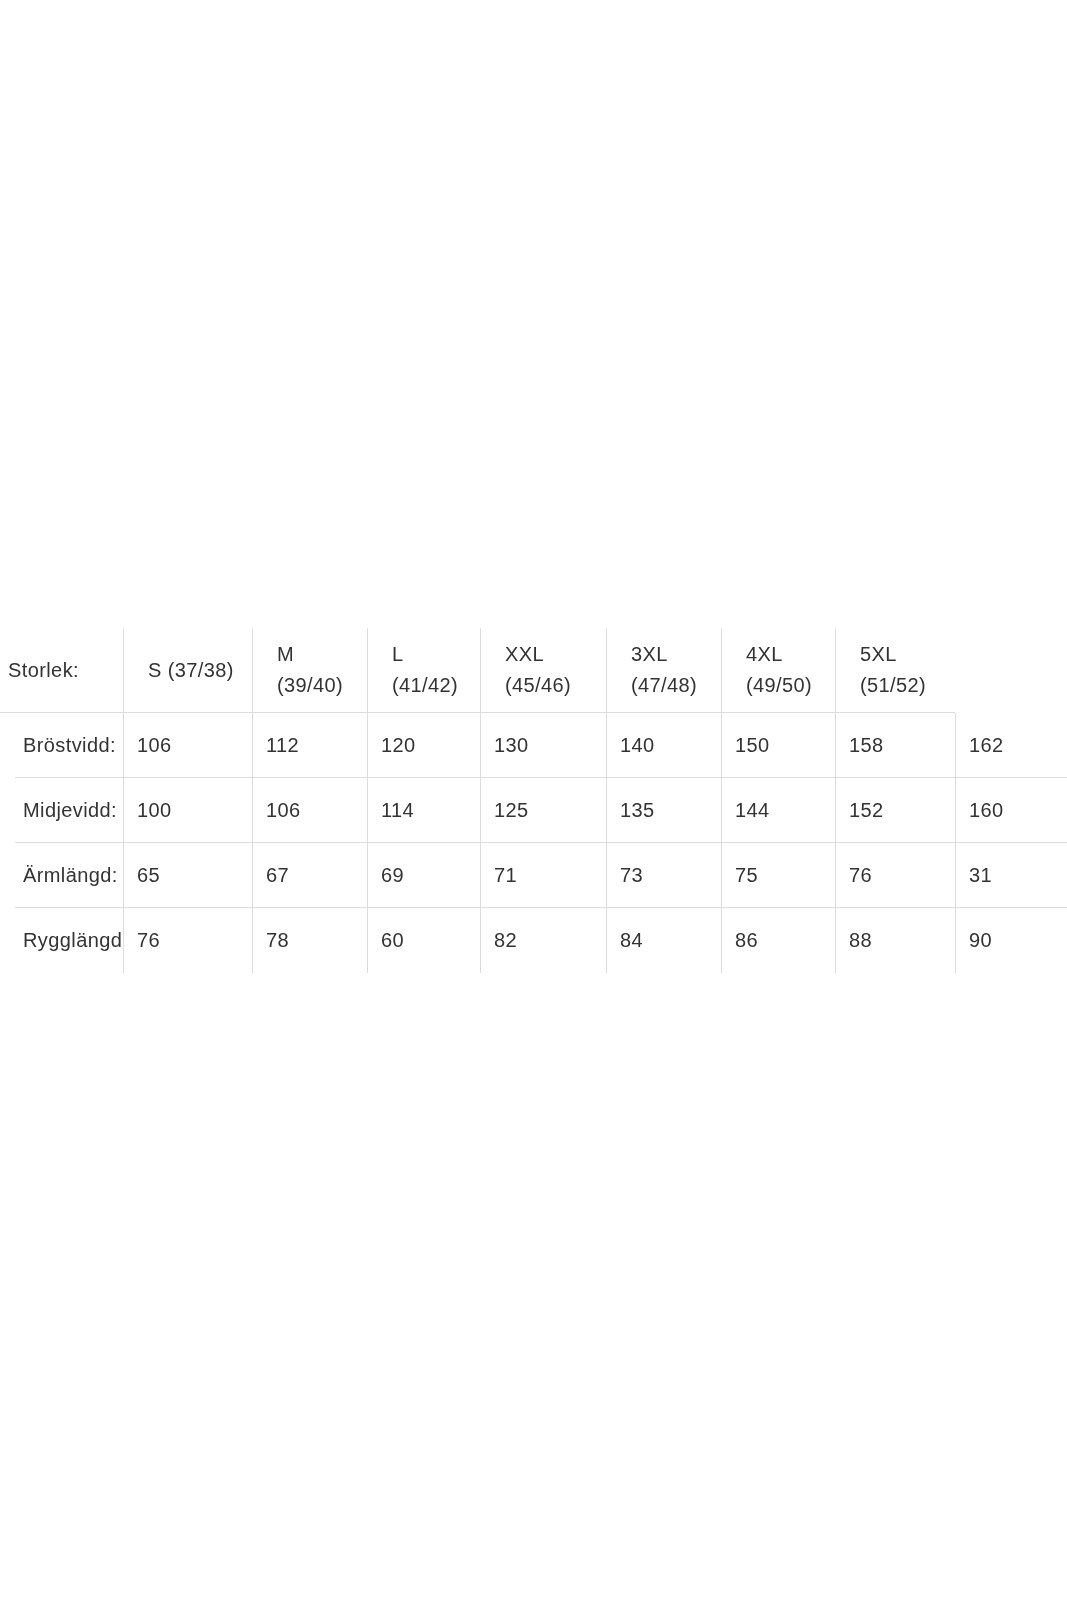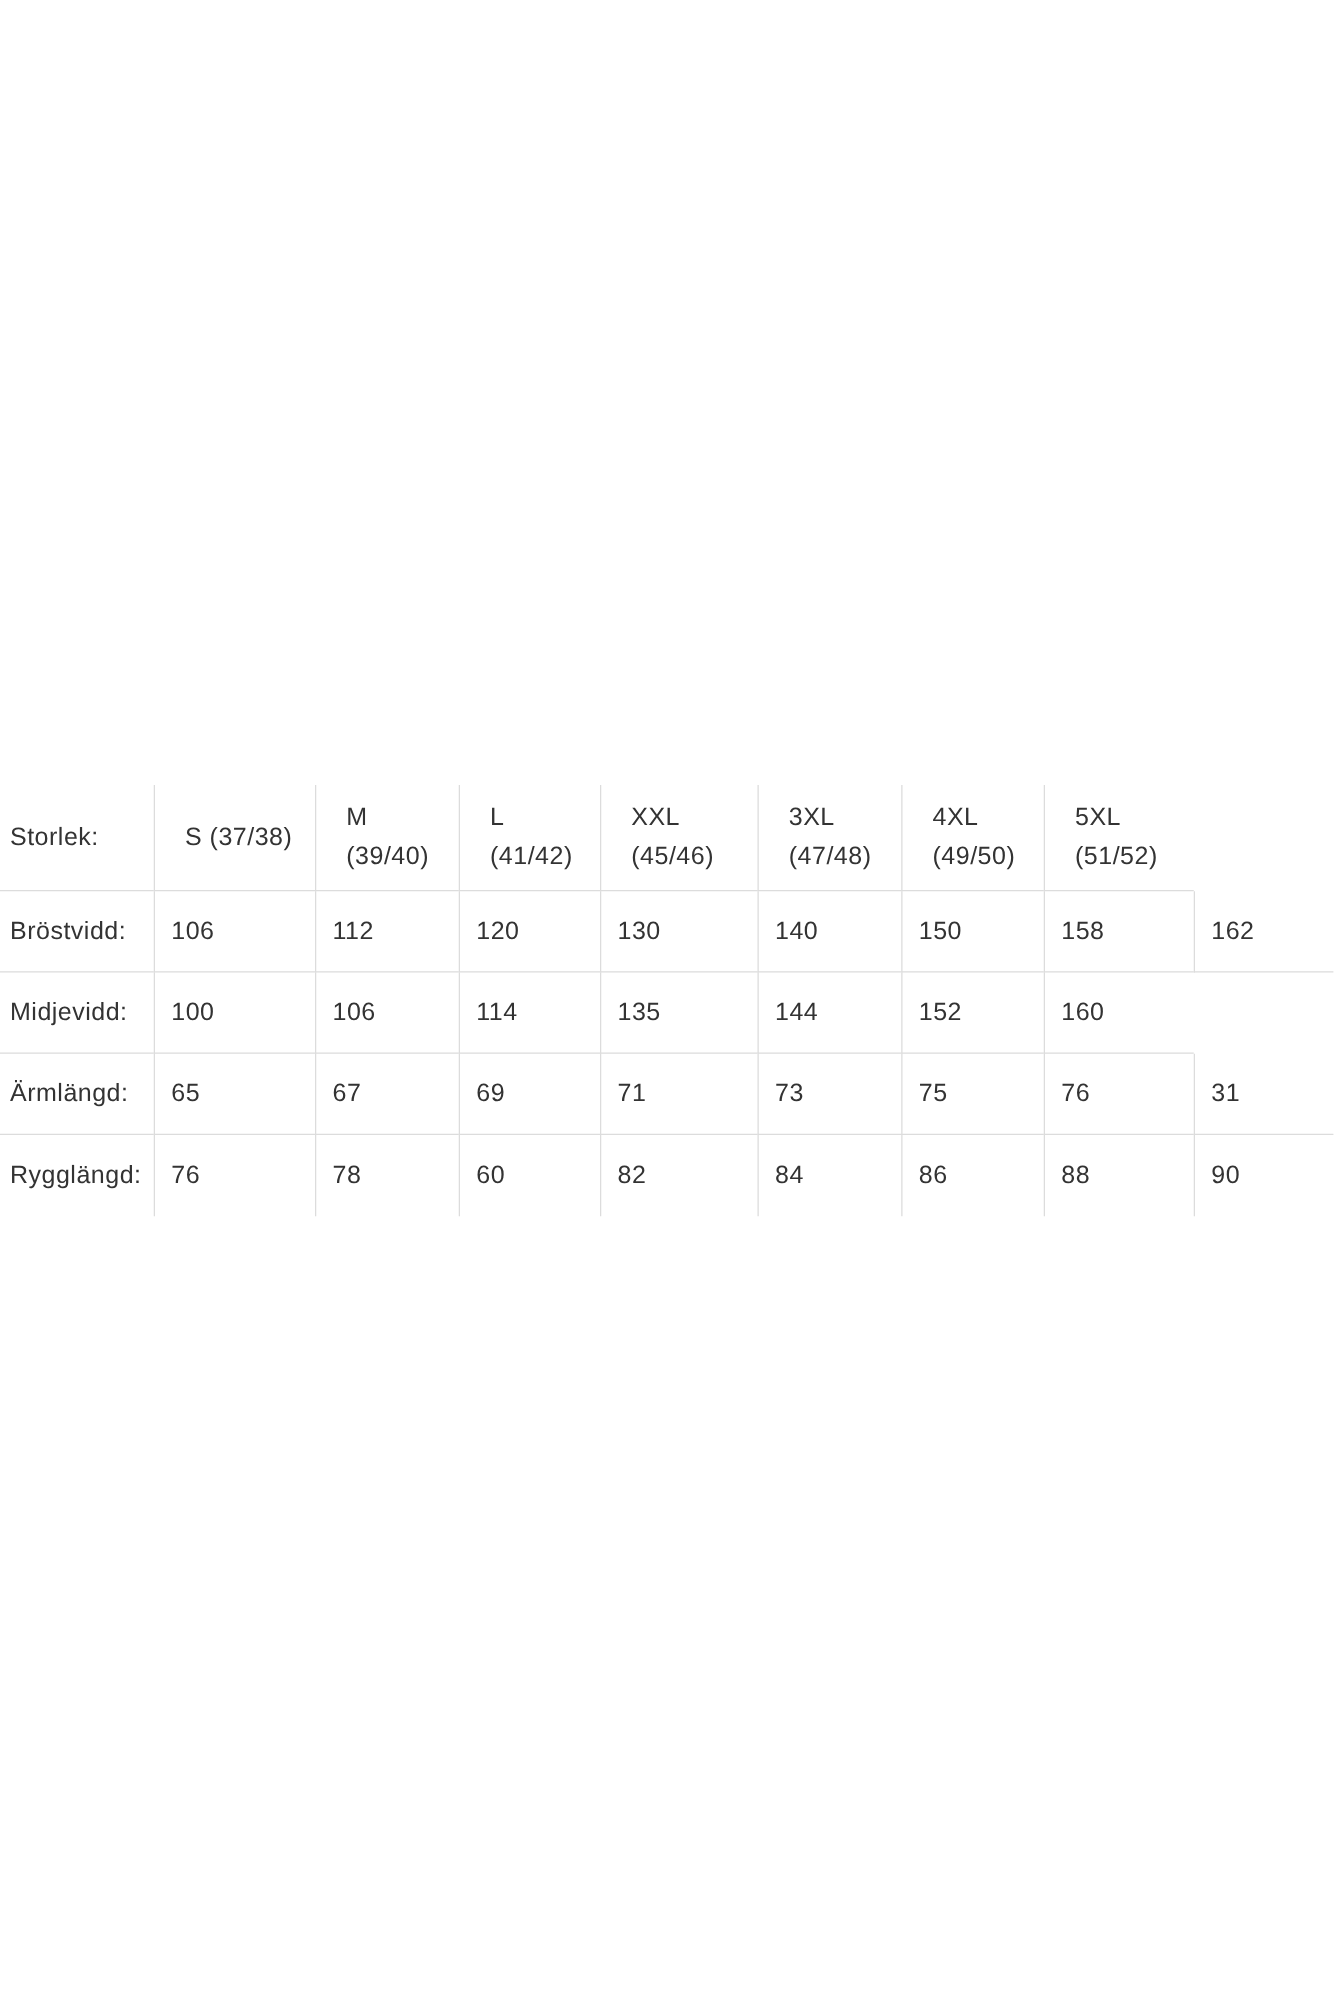--- a/index.html
+++ b/index.html
@@ -51,20 +51,21 @@
   .th.corner {
     padding-left: 8px;
   }
   .td {
     display: flex;
     align-items: center;
     padding-left: 13px;
   }
   .td.row-label {
     padding-left: 8px;
+    margin-left: 15px;
   }
 </style>
 </head>
 <body>
 
 <div class="canvas">
   <div class="size-table">
 
     <div class="tr header-row">
       <div class="th corner">
@@ -110,20 +111,21 @@
       <div class="td">150</div>
       <div class="td">158</div>
       <div class="td">162</div>
     </div>
 
     <div class="tr data-row">
       <div class="td row-label">Midjevidd:</div>
       <div class="td">100</div>
       <div class="td">106</div>
       <div class="td">114</div>
+      <div class="td">125</div>
       <div class="td">135</div>
       <div class="td">144</div>
       <div class="td">152</div>
       <div class="td">160</div>
     </div>
 
     <div class="tr data-row">
       <div class="td row-label">Ärmlängd:</div>
       <div class="td">65</div>
       <div class="td">67</div>

